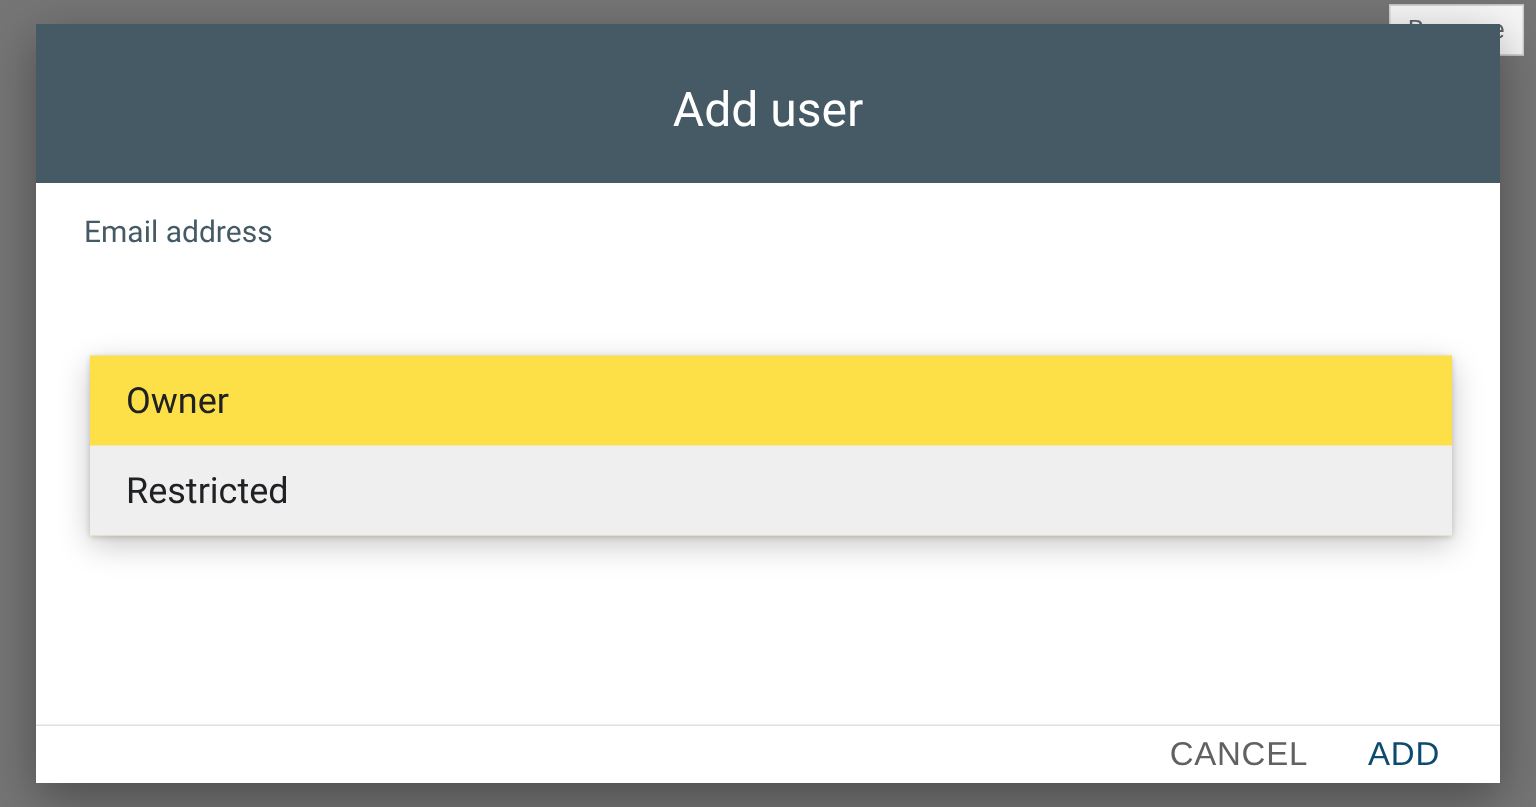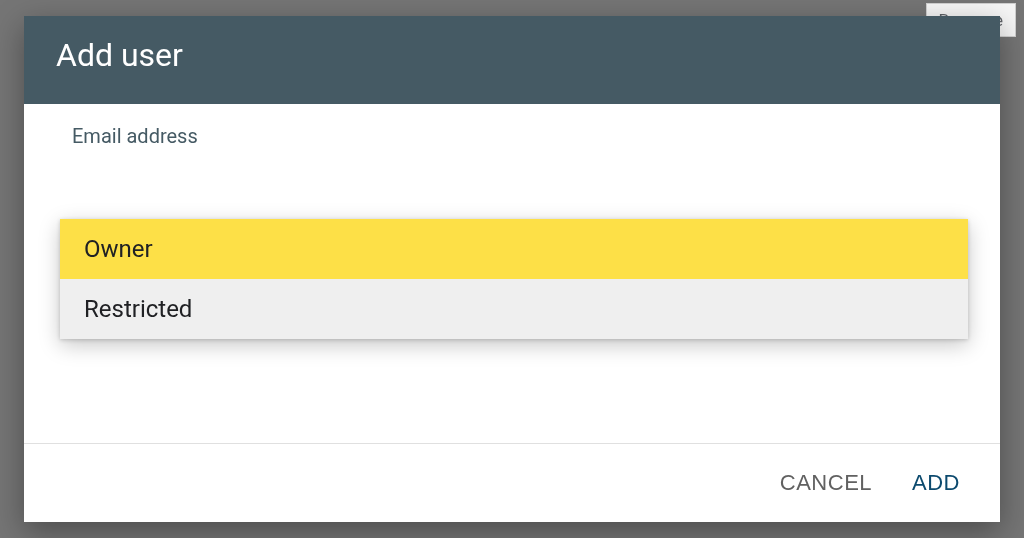--- a/index.html
+++ b/index.html
@@ -28,28 +28,29 @@
       right: 24px;
       bottom: 16px;
       background: #fff;
       box-shadow: 0 10px 30px rgba(0,0,0,0.35);
       display: flex;
       flex-direction: column;
     }
     .dialog-header {
       background: #455a64;
       color: #fff;
-      padding: 20px 32px 30px 32px;
+      padding: 38px 32px 30px 32px;
       font-size: 32px;
       font-weight: 400;
+      text-align: center;
     }
     .dialog-body {
       flex: 1;
       position: relative;
-      padding: 0 48px;
+      padding: 0 32px;
     }
     .field-label {
       color: #455a64;
       font-size: 20px;
       margin-top: 20px;
     }
     .email-input {
       width: 100%;
       border: none;
       border-bottom: 1px solid #d9d9d9;
@@ -80,21 +81,21 @@
     }
     .dropdown-item.highlight {
       background: #efefef;
     }
     .dialog-footer {
       border-top: 1px solid #e0e0e0;
       display: flex;
       justify-content: flex-end;
       align-items: center;
       gap: 40px;
-      padding: 26px 40px;
+      padding: 6px 40px;
       margin-top: auto;
     }
     .btn {
       font-size: 22px;
       font-weight: 500;
       letter-spacing: 0.5px;
       background: none;
       border: none;
       cursor: pointer;
       color: #616161;

